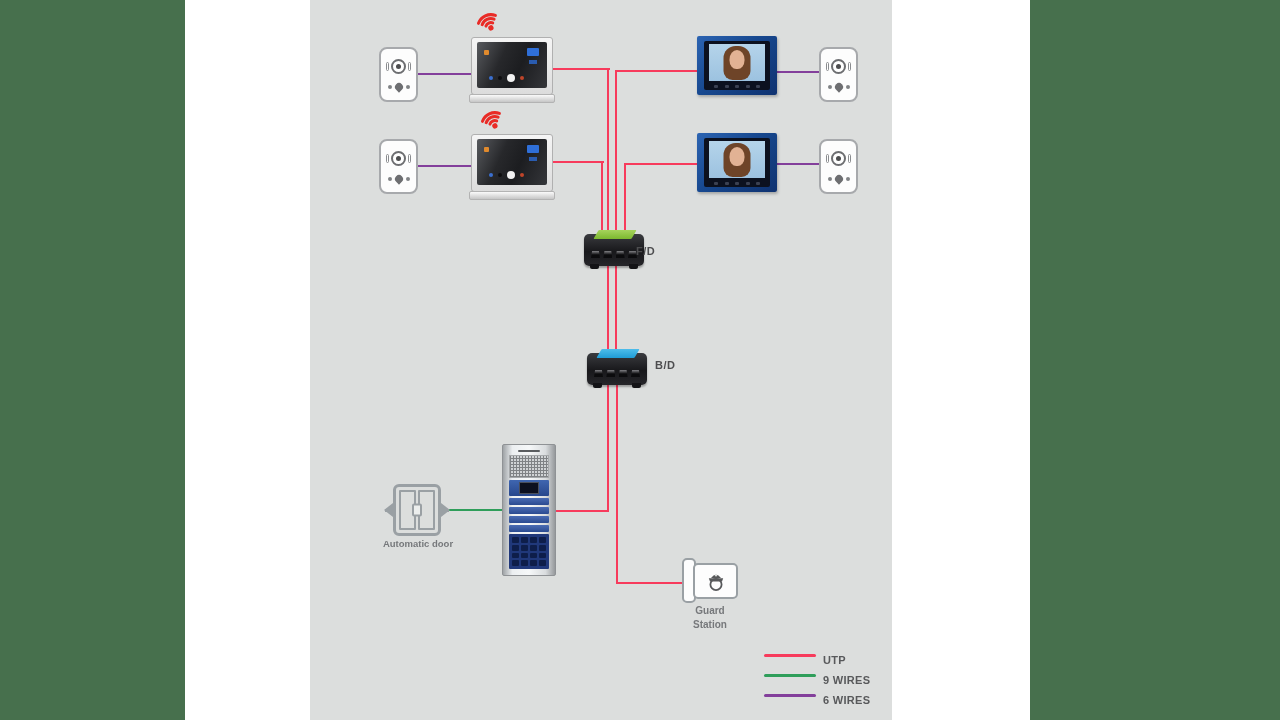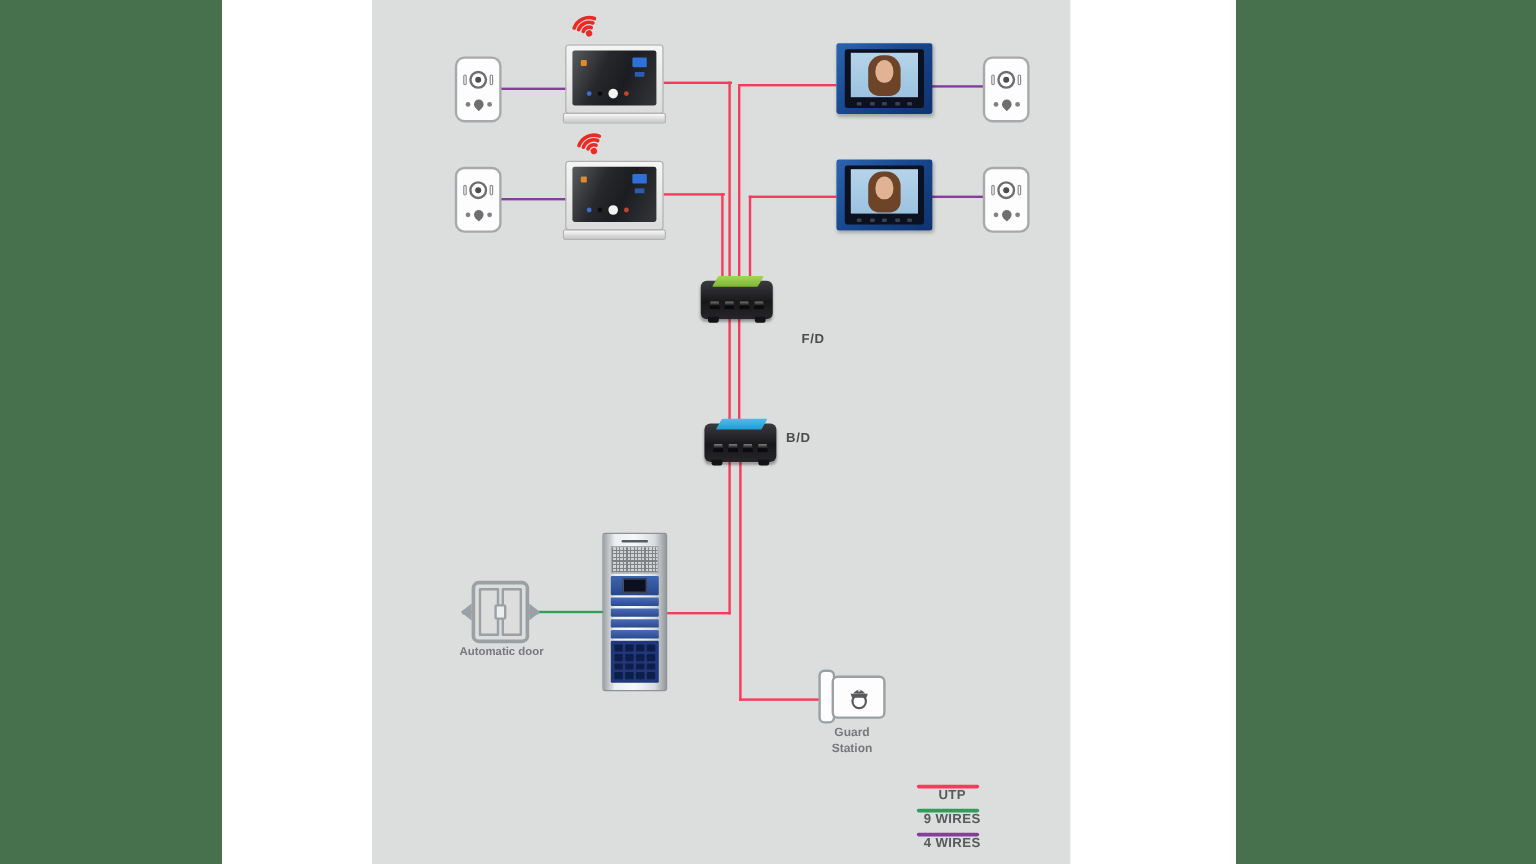--- a/index.html
+++ b/index.html
@@ -84,21 +84,21 @@
 
   
   .guard{position:absolute;left:682px;top:558px;width:56px;height:45px;}
   .g-handset{position:absolute;left:0;top:0;width:14px;height:45px;background:#fdfdfd;border:2.5px solid #9aa0a4;border-radius:5px;}
   .g-body{position:absolute;left:11px;top:5px;width:45px;height:36px;background:#fdfdfd;border:2.5px solid #9aa0a4;border-radius:5px;display:flex;align-items:center;justify-content:center;}
   .g-label{position:absolute;left:671px;top:604px;width:78px;text-align:center;font-weight:bold;font-size:10px;line-height:14px;color:#76787b;}
   .g-label span{display:block;}
 
   
   .legend{position:absolute;left:764px;top:654px;}
-  .lg-row{display:flex;align-items:center;height:20px;flex-direction:column;}
+  .lg-row{display:flex;height:20px;}
   .lg-line{width:52px;height:3px;border-radius:2px;margin-right:7px;}
   .lg-text{font-weight:bold;font-size:11px;color:#58595b;letter-spacing:.3px;}
 </style>
 </head>
 <body>
 
 <div class="stage">
   <div class="page-white"></div>
   <div class="canvas"></div>
 
@@ -264,21 +264,21 @@
     <div class="dist-top"></div>
     <div class="dist-ports">
         <i></i>
         <i></i>
         <i></i>
         <i></i>
       </div>
     <span class="dist-foot l"></span>
       <span class="dist-foot r"></span>
   </div>
-  <div class="dist-label" style="left:668px;top:245px;margin-top:32px;">F/D</div>
+  <div class="dist-label" style="left:636px;top:245px;">F/D</div>
 
   <div class="dist bd" style="left:585px;top:348px;">
     <div class="dist-body"></div>
     <div class="dist-top"></div>
     <div class="dist-ports">
         <i></i>
         <i></i>
         <i></i>
         <i></i>
       </div>
@@ -348,16 +348,16 @@
     <div class="lg-row">
       <span class="lg-line" style="background: rgb(247, 59, 92);"></span>
       <span class="lg-text">UTP</span>
     </div>
     <div class="lg-row">
       <span class="lg-line" style="background: rgb(47, 158, 90);"></span>
       <span class="lg-text">9 WIRES</span>
     </div>
     <div class="lg-row">
       <span class="lg-line" style="background: rgb(131, 63, 155);"></span>
-      <span class="lg-text">4 WIRES</span>
+      <span class="lg-text">6 WIRES</span>
     </div>
   </div>
 </div>
 
 </body></html>

